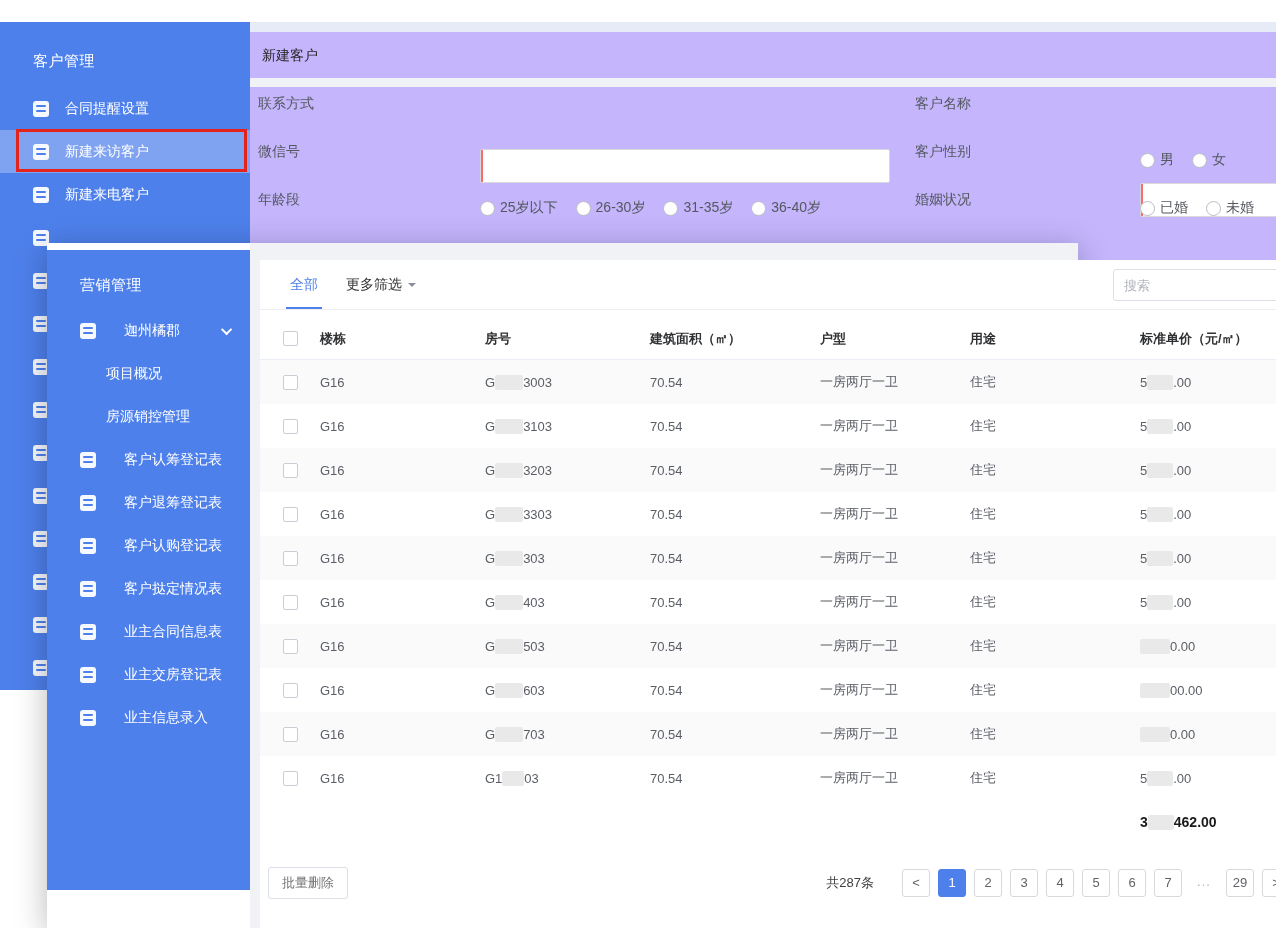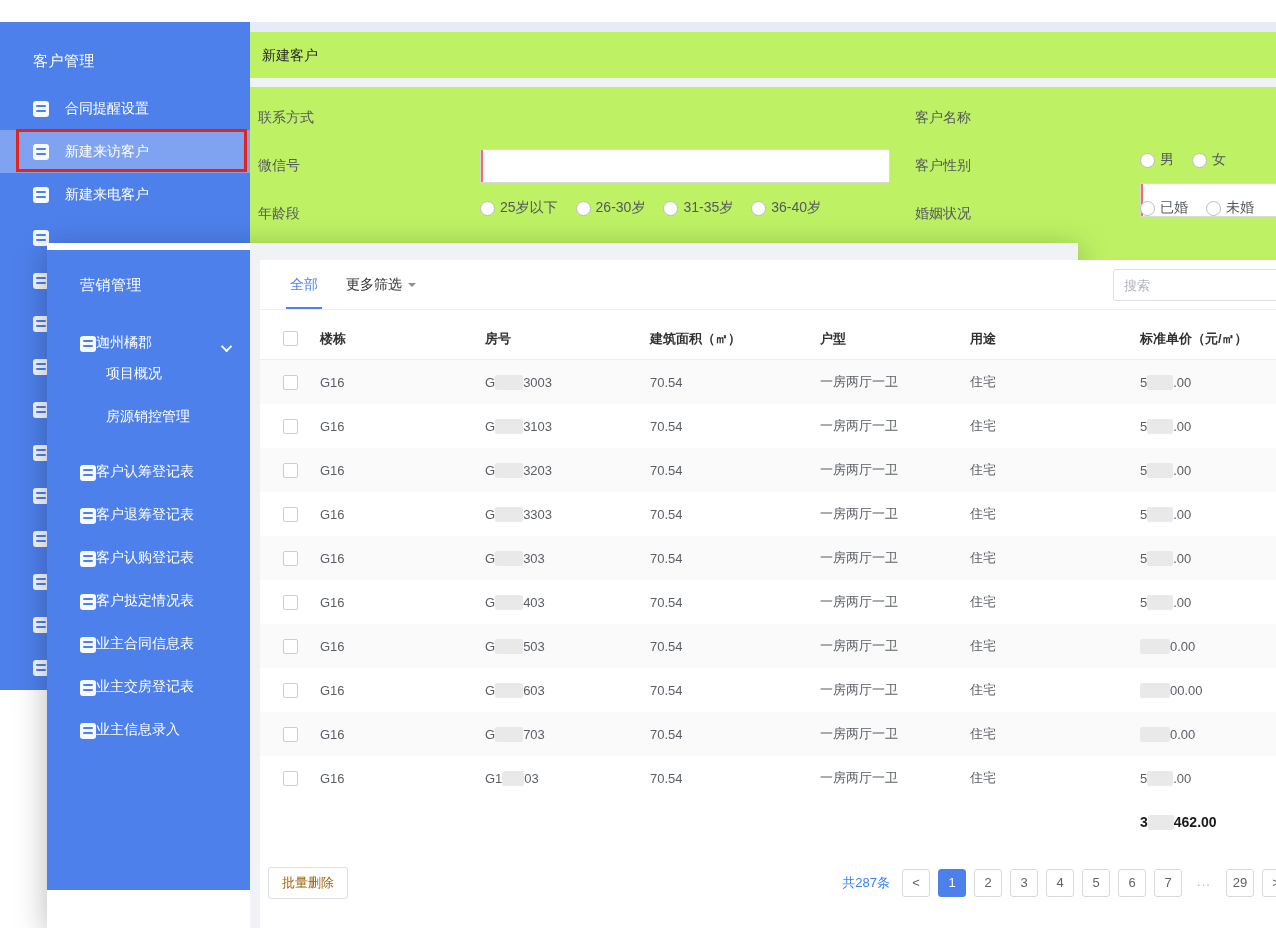--- a/index.html
+++ b/index.html
@@ -20,43 +20,43 @@
   .mi-icon { width:16px; height:16px; background:rgba(255,255,255,.95); border-radius:3px;
              position:relative; flex:none; }
   .mi-icon::after { content:""; position:absolute; left:3px; right:3px; top:4px; height:2px;
                     border-radius:1px; background:#4e80ec; box-shadow:0 5px 0 #4e80ec; }
   .red-box { position:absolute; left:16px; right:3px; top:-1px; bottom:1px;
              border:3px solid #e2241d; pointer-events:none; }
 
   #sidebar1 { left:0; top:22px; width:250px; height:668px; }
 
   
-  #form-panel { left:250px; top:32px; width:1026px; height:272px; background:#bef264; overflow:hidden; }
+  #form-panel { left:250px; top:32px; width:1026px; height:272px; background:#c4b5fd; overflow:hidden; }
   .fp-title { height:46px; line-height:46px; padding-left:12px; font-size:14px; color:#262626; }
   .fp-divider { height:9px; background:#f0f2f6; }
   .f-lbl { position:absolute; font-size:14px; color:#54585f; }
   .lblc1 { left:8px; } .lblc2 { left:665px; }
   .f-fld1 { position:absolute; left:230px; width:410px; }
   .f-fld2 { position:absolute; left:890px; width:330px; }
   .frow1 { top:62px; } .frow2 { top:110px; } .frow3 { top:158px; }
-  .f-lbl.frow1,.f-lbl.frow2,.f-lbl.frow3 { margin-top:15px; }
+  .f-lbl.frow1,.f-lbl.frow2,.f-lbl.frow3 { margin-top:1px; }
   .input-box { height:34px; border:1px solid #d9d9d9; border-radius:2px; background:#fff; position:relative; }
   .input-box.required::before { content:""; position:absolute; left:0; top:0; bottom:0; width:2px; background:#f56c6c; }
   .radio-line { height:36px; display:flex; align-items:center; }
   .radio-opt { display:inline-flex; align-items:center; gap:5px; margin-right:18px; font-size:14px; color:#54585f; cursor:pointer; }
   .radio-circle { width:15px; height:15px; border:1px solid #b9bcc4; border-radius:50%; background:#fff; flex:none; }
 
   
   #overlay { left:47px; top:243px; width:1031px; height:685px; background:#f0f2f6;
              box-shadow:0 6px 30px rgba(0,0,0,.28); }
   #sidebar2 { left:0; top:7px; width:203px; height:640px; }
   #overlay .white-top { left:0; top:0; width:203px; height:7px; background:#fff; }
   #overlay .white-bottom { left:0; top:647px; width:203px; height:38px; background:#fff; }
   #sidebar2 .sb-title { padding:26px 0 14px 33px; }
-  #sidebar2 .menu-item { gap:0;align-items:flex-end; }
+  #sidebar2 .menu-item { gap:28px; }
   .sub-item { height:43px; display:flex; align-items:center; padding-left:59px; font-size:14px; cursor:pointer; }
   .sub-item.selected { background:rgba(255,255,255,.28); }
   .chevron { margin-left:auto; margin-right:18px; width:8px; height:8px;
              border-left:2px solid #fff; border-bottom:2px solid #fff;
              transform:rotate(-45deg) translateY(-2px); }
 
   
   #table-panel { left:213px; top:17px; width:1016px; height:668px; background:#fff; overflow:hidden; position:absolute; }
   .tabs-row { height:50px; display:flex; align-items:center; padding-left:30px; gap:28px;
               border-bottom:1px solid #eceef2; position:relative; }
@@ -75,23 +75,23 @@
   .trow.header { height:42px; color:#303133; font-weight:700; border-bottom:1px solid #ebeef5; }
   .trow.striped { background:#fafafa; }
   .cb { width:15px; height:15px; border:1px solid #c8cdd6; border-radius:2px; background:#fff; cursor:pointer; }
   .redact { display:inline-block; height:15px; background:#e9e9e9; border-radius:2px;
             vertical-align:-3px; filter:blur(.7px); }
   .total-row { height:44px; line-height:44px; padding-left:880px; font-size:14px; font-weight:700; color:#1a1a1a; }
 
   .panel-footer { position:absolute; left:8px; right:-14px; top:606px; height:34px;
                   display:flex; align-items:center; }
   .batch-btn { height:32px; padding:0 13px; border:1px solid #dcdfe6; border-radius:3px;
-               background:#fff; color:#a16207; font-size:13px; cursor:pointer; font-family:inherit; }
+               background:#fff; color:#737373; font-size:13px; cursor:pointer; font-family:inherit; }
   .pagination { margin-left:auto; display:flex; align-items:center; gap:8px; }
-  .pg-total { font-size:13px; color:#3b82f6; margin-right:4px; }
+  .pg-total { font-size:13px; color:#404040; margin-right:20px; }
   .pg-btn { min-width:28px; height:28px; line-height:26px; text-align:center; border:1px solid #d9d9d9;
             border-radius:3px; background:#fff; color:#606266; font-size:13px; cursor:pointer; }
   .pg-btn.active { background:#4e80ec; border-color:#4e80ec; color:#fff; }
   .pg-btn.dots { border:none; background:transparent; color:#b0b3bb; letter-spacing:1px; }
 </style>
 </head>
 <body>
 
 <div class="abs" id="content-bg"></div>
 <div class="abs" id="top-strip"></div>

